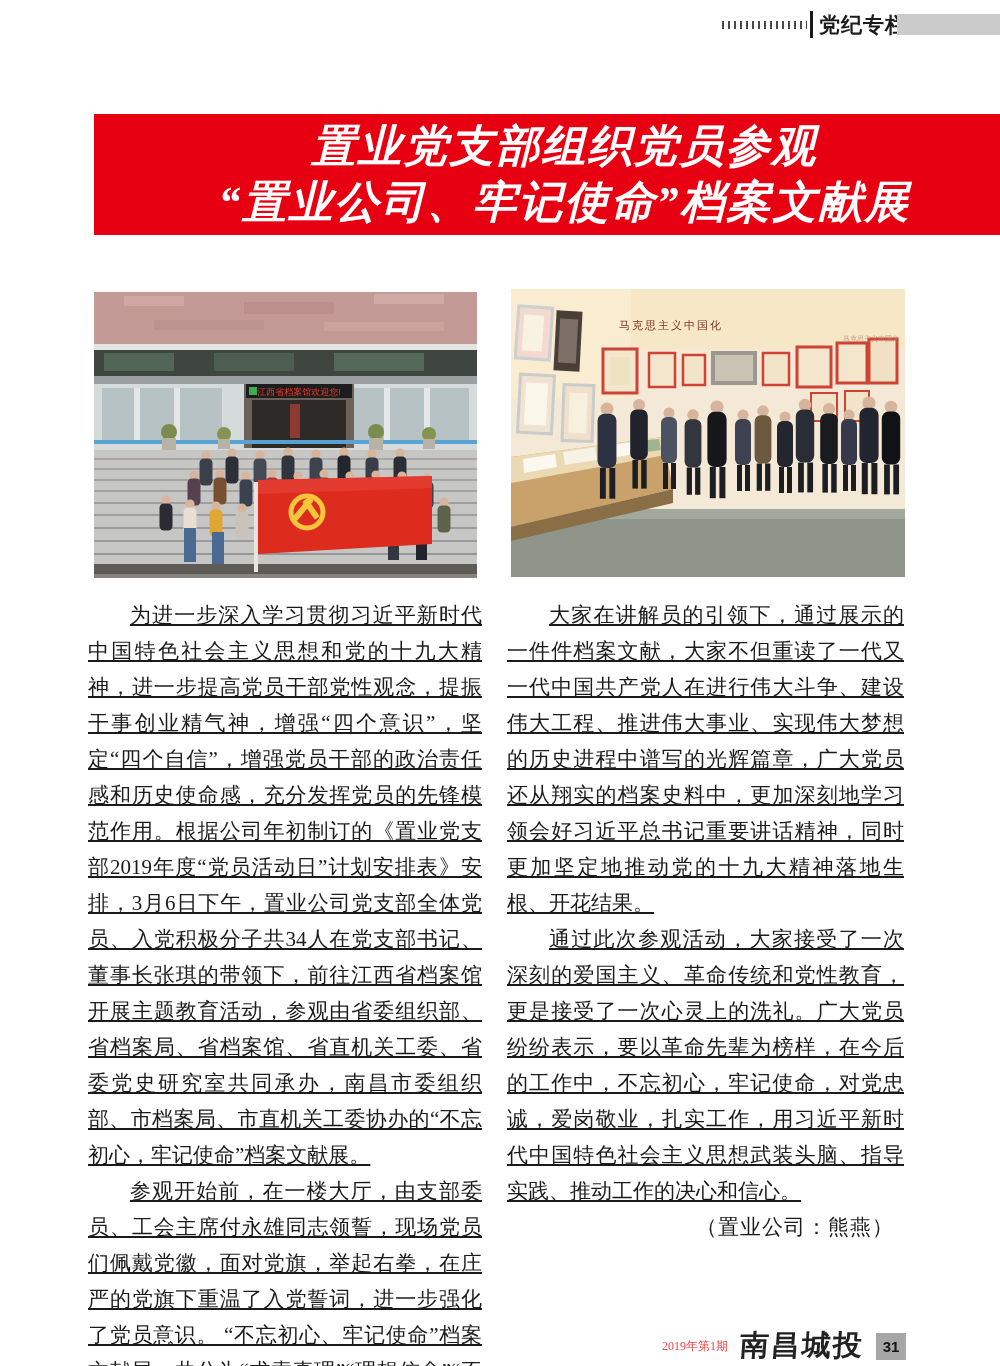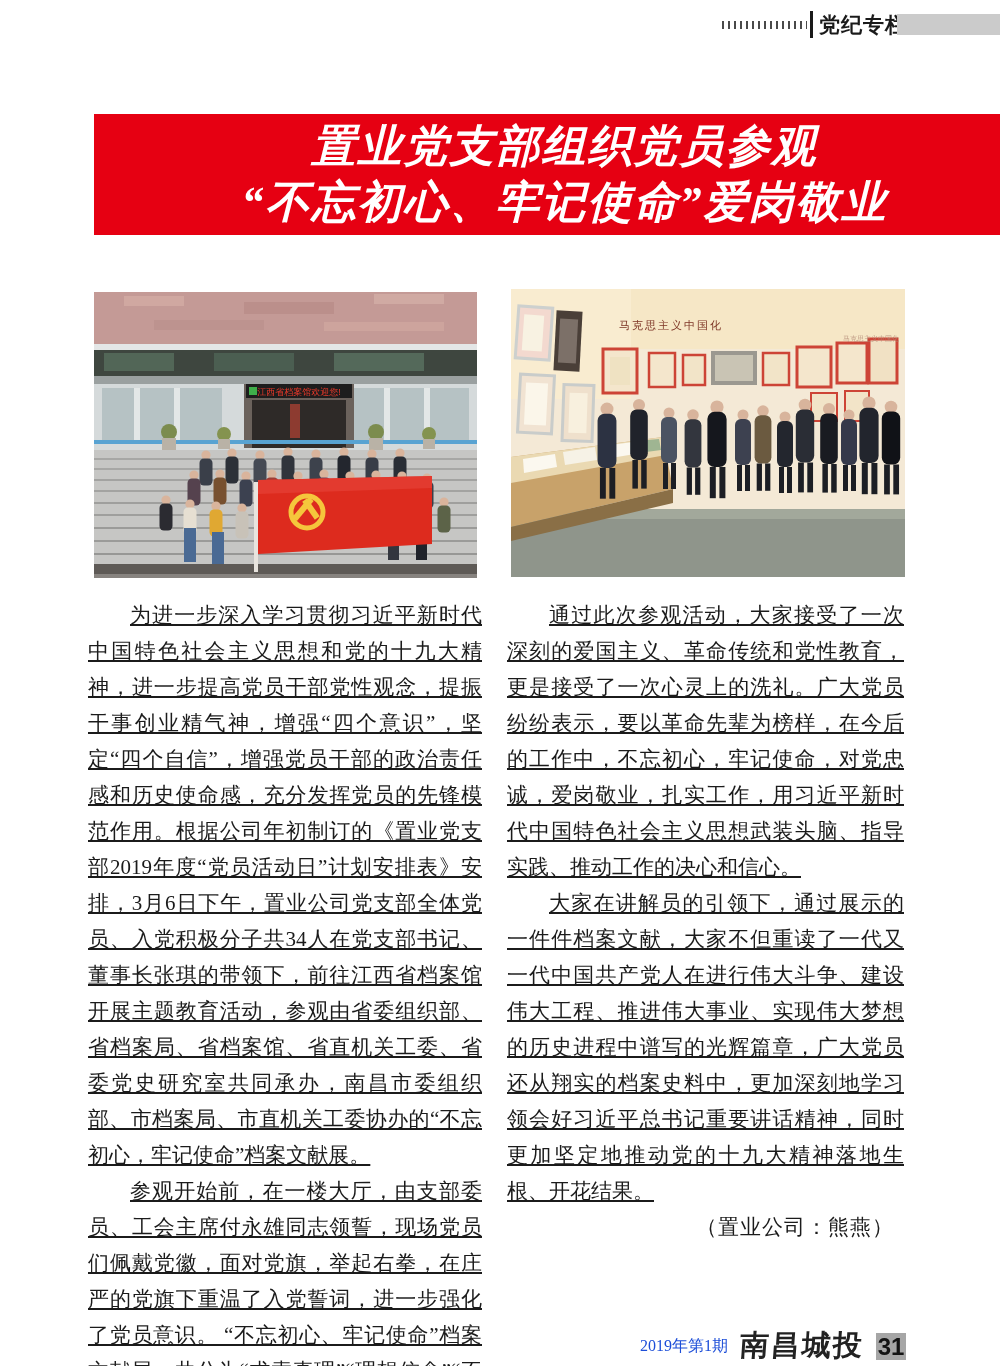--- a/index.html
+++ b/index.html
@@ -35,44 +35,44 @@
   .col{position:absolute;top:597px;font-size:21px;line-height:36px;text-align:justify;color:#1b1b1b;}
   .col-left{left:88px;width:394px;}
   .col-right{left:507px;width:397px;}
   .col p{margin:0;}
   .col p.indent{text-indent:2em;text-decoration:underline;}
   .attribution{margin-top:12px;text-align:right;padding-right:10px;letter-spacing:1px;}
   
   .footer{
     position:absolute;top:1326px;right:94px;display:flex;align-items:center;gap:12px;white-space:nowrap;
   }
-  .footer .issue{font-size:16px;color:#1d4ed8;}
+  .footer .issue{font-size:12px;color:#ef4444;}
   .footer .journal{
     font-size:29px;font-weight:bold;color:#222;transform:skewX(-4deg);
     font-family:"Liberation Serif","DejaVu Serif",serif;letter-spacing:2px;
   }
   .footer .pagenum{
     display:inline-block;width:30px;height:27px;background:#a6a6a6;color:#141414;
-    font-family:"Liberation Sans","DejaVu Sans",sans-serif;font-weight:bold;font-size:24px;
+    font-family:"Liberation Sans","DejaVu Sans",sans-serif;font-weight:bold;font-size:15px;
     text-align:center;line-height:27px;
   }
 </style>
 </head>
 <body>
 
 <div class="page">
 
   <div class="hdr-dots"></div>
   <div class="hdr-vbar"></div>
   <div class="hdr-label">党纪专栏</div>
   <div class="hdr-strip"></div>
 
   <div class="banner">
     <div class="t1">置业党支部组织党员参观</div>
-    <div class="t2">“不忘初心、牢记使命”爱岗敬业</div>
+    <div class="t2">“置业公司、牢记使命”档案文献展</div>
   </div>
 
   <svg class="photo photo-left" viewBox="0 0 383 286" xmlns="http://www.w3.org/2000/svg">
     <rect x="0" y="0" width="383" height="286" fill="#cfd3d4"></rect>
 
     <rect x="0" y="0" width="383" height="56" fill="#c49a96"></rect>
     <rect x="30" y="4" width="60" height="10" fill="#d3aba4" opacity="0.8"></rect>
     <rect x="150" y="10" width="90" height="12" fill="#b98c88" opacity="0.8"></rect>
     <rect x="280" y="2" width="70" height="10" fill="#d6b0a8" opacity="0.7"></rect>
     <rect x="60" y="28" width="110" height="10" fill="#bb908c" opacity="0.7"></rect>
@@ -250,22 +250,22 @@
       <use href="#pr" transform="translate(358,114) scale(1.2)" style="color:#22252d"></use>
       <use href="#pr" transform="translate(380,118) scale(1.15)" style="color:#101217"></use>
     </g>
   </svg>
 
   <div class="col col-left">
     <p class="indent">为进一步深入学习贯彻习近平新时代中国特色社会主义思想和党的十九大精神，进一步提高党员干部党性观念，提振干事创业精气神，增强“四个意识”，坚定“四个自信”，增强党员干部的政治责任感和历史使命感，充分发挥党员的先锋模范作用。根据公司年初制订的《置业党支部2019年度“党员活动日”计划安排表》安排，3月6日下午，置业公司党支部全体党员、入党积极分子共34人在党支部书记、董事长张琪的带领下，前往江西省档案馆开展主题教育活动，参观由省委组织部、省档案局、省档案馆、省直机关工委、省委党史研究室共同承办，南昌市委组织部、市档案局、市直机关工委协办的“不忘初心，牢记使命”档案文献展。</p>
     <p class="indent">参观开始前，在一楼大厅，由支部委员、工会主席付永雄同志领誓，现场党员们佩戴党徽，面对党旗，举起右拳，在庄严的党旗下重温了入党誓词，进一步强化了党员意识。 “不忘初心、牢记使命”档案文献展，共分为“求索真理”“理想信念”“不懈奋斗”“牢记宗旨”“自身建设”五大部分，精选了中央档案馆和我</p>
   </div>
   <div class="col col-right">
+    <p class="indent">大家在讲解员的引领下，通过展示的一件件档案文献，大家不但重读了一代又一代中国共产党人在进行伟大斗争、建设伟大工程、推进伟大事业、实现伟大梦想的历史进程中谱写的光辉篇章，广大党员还从翔实的档案史料中，更加深刻地学习领会好习近平总书记重要讲话精神，同时更加坚定地推动党的十九大精神落地生根、开花结果。</p>
     <p class="indent">通过此次参观活动，大家接受了一次深刻的爱国主义、革命传统和党性教育，更是接受了一次心灵上的洗礼。广大党员纷纷表示，要以革命先辈为榜样，在今后的工作中，不忘初心，牢记使命，对党忠诚，爱岗敬业，扎实工作，用习近平新时代中国特色社会主义思想武装头脑、指导实践、推动工作的决心和信心。</p>
-    <p class="indent">大家在讲解员的引领下，通过展示的一件件档案文献，大家不但重读了一代又一代中国共产党人在进行伟大斗争、建设伟大工程、推进伟大事业、实现伟大梦想的历史进程中谱写的光辉篇章，广大党员还从翔实的档案史料中，更加深刻地学习领会好习近平总书记重要讲话精神，同时更加坚定地推动党的十九大精神落地生根、开花结果。</p>
     <p class="attribution">（置业公司：熊燕）</p>
   </div>
 
   <div class="footer">
     <span class="issue">2019年第1期</span>
     <span class="journal">南昌城投</span>
     <span class="pagenum">31</span>
   </div>
 
 </div>

